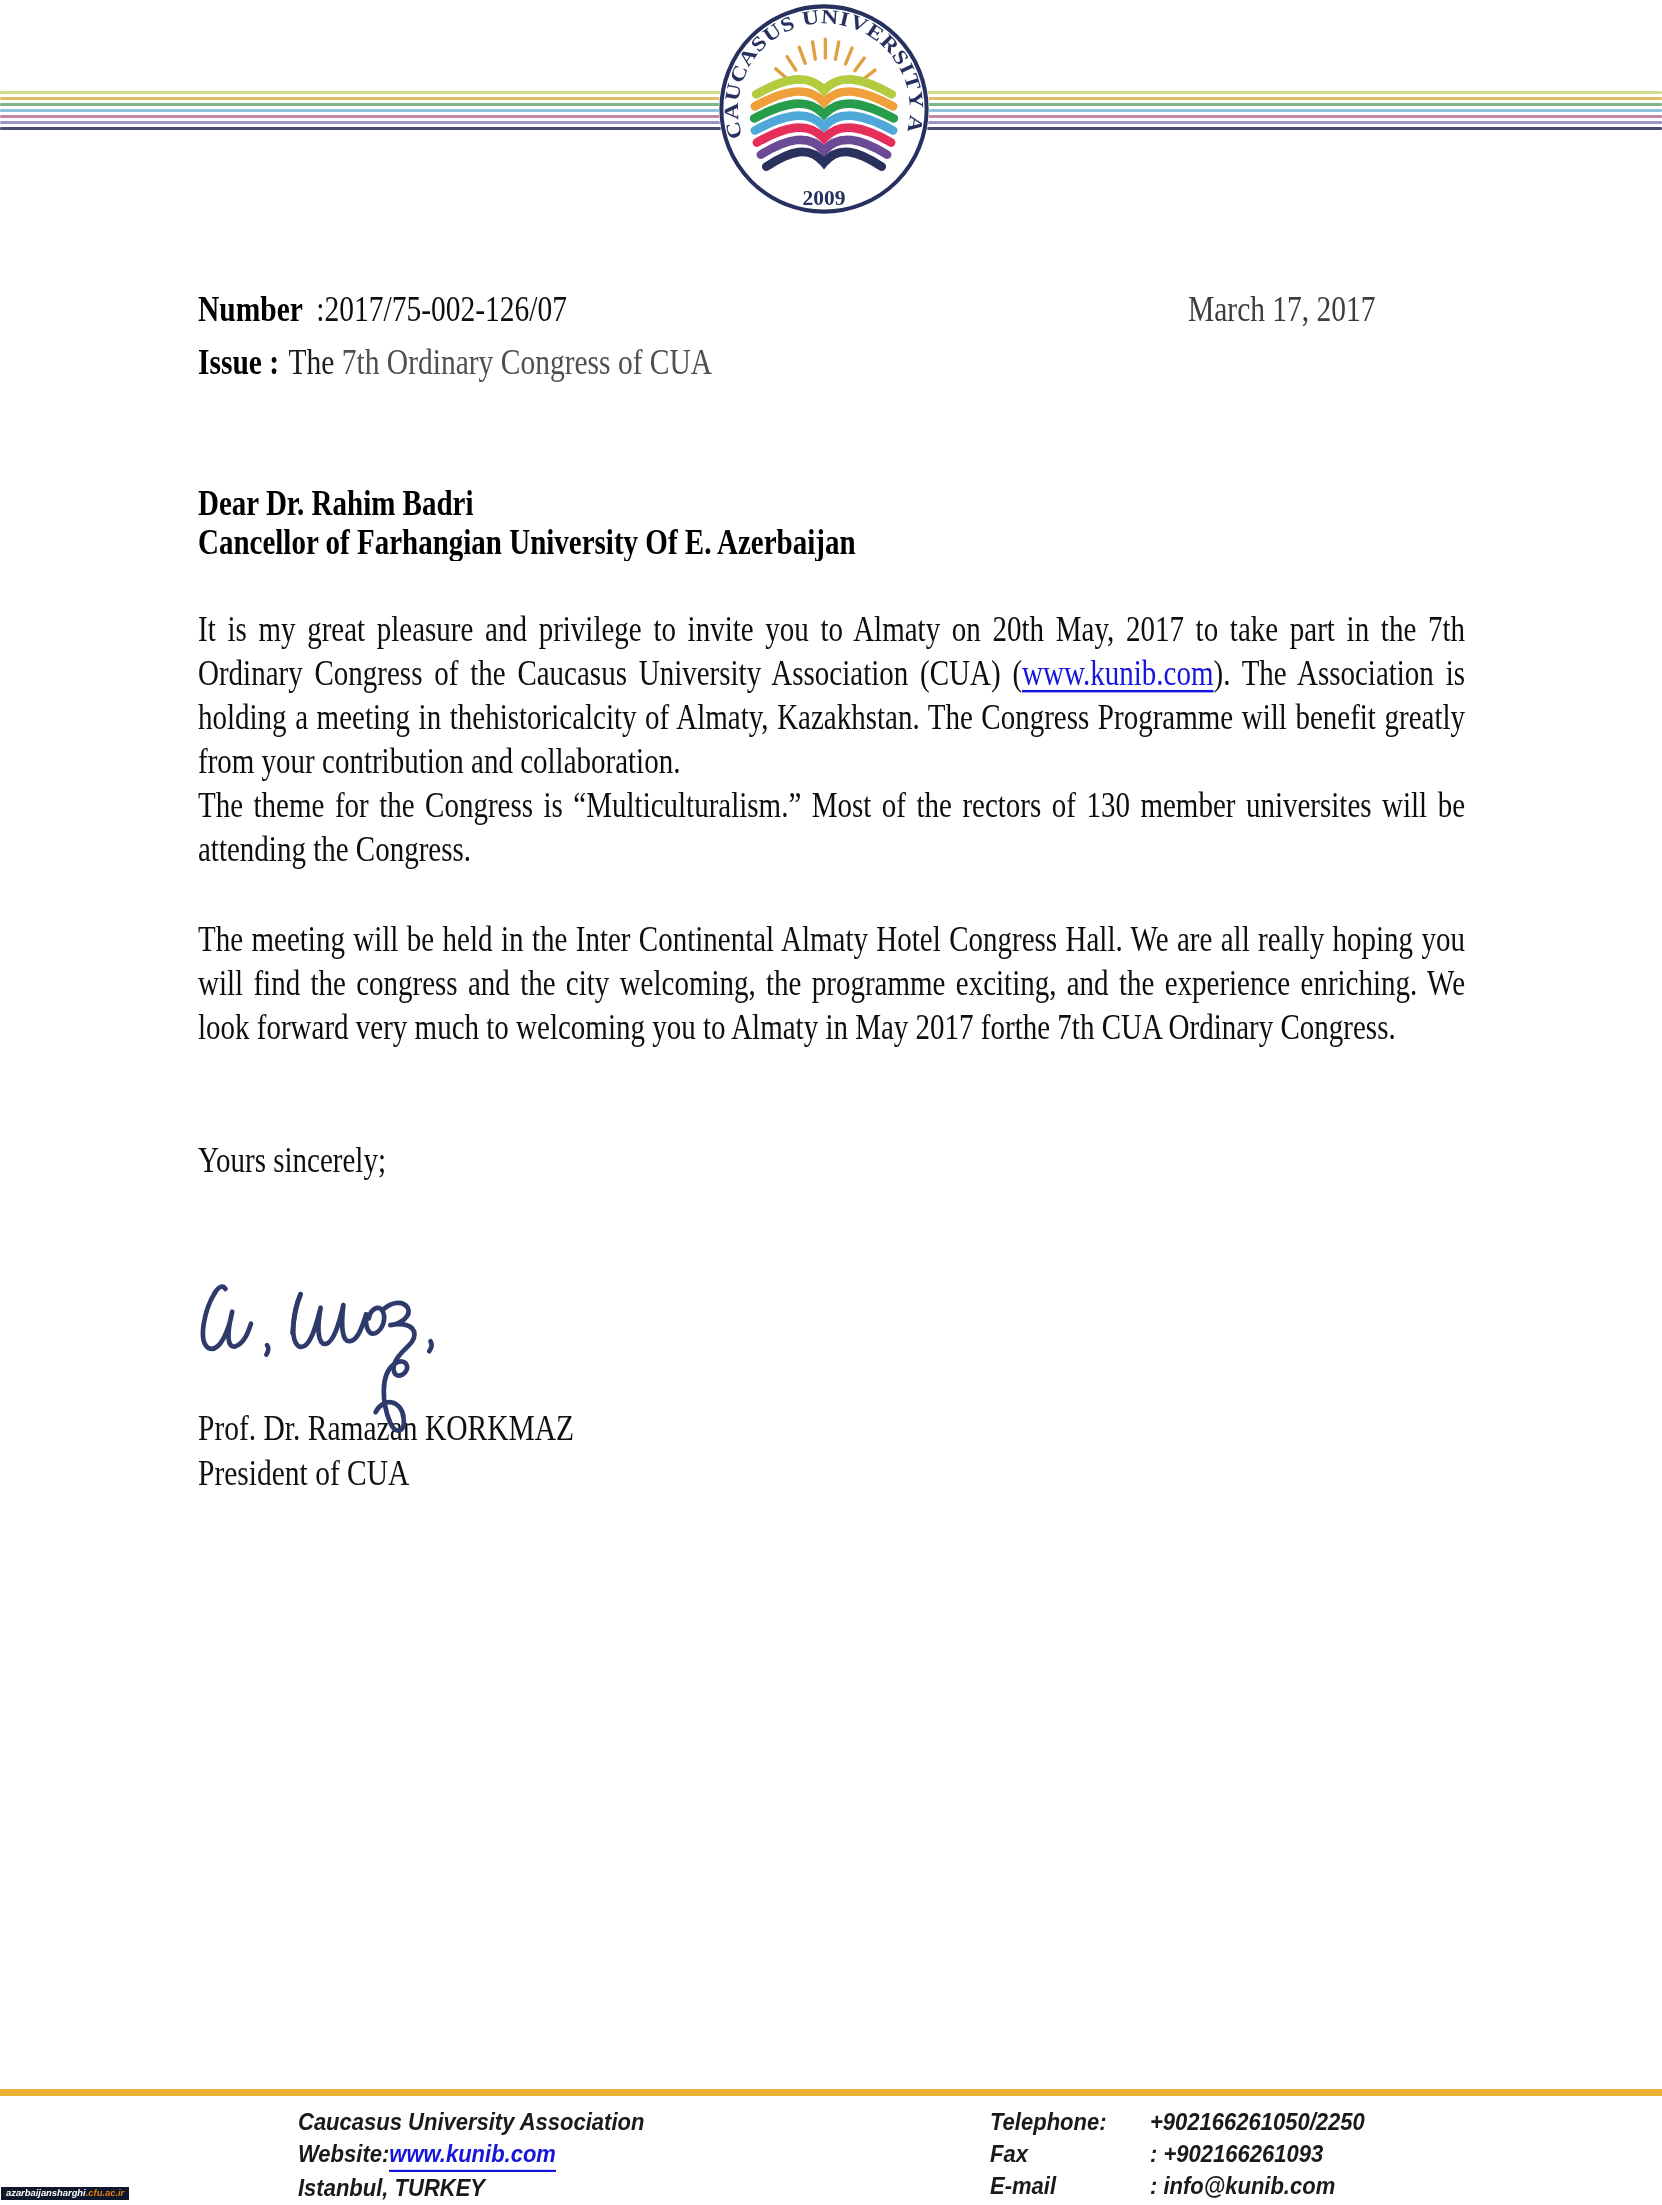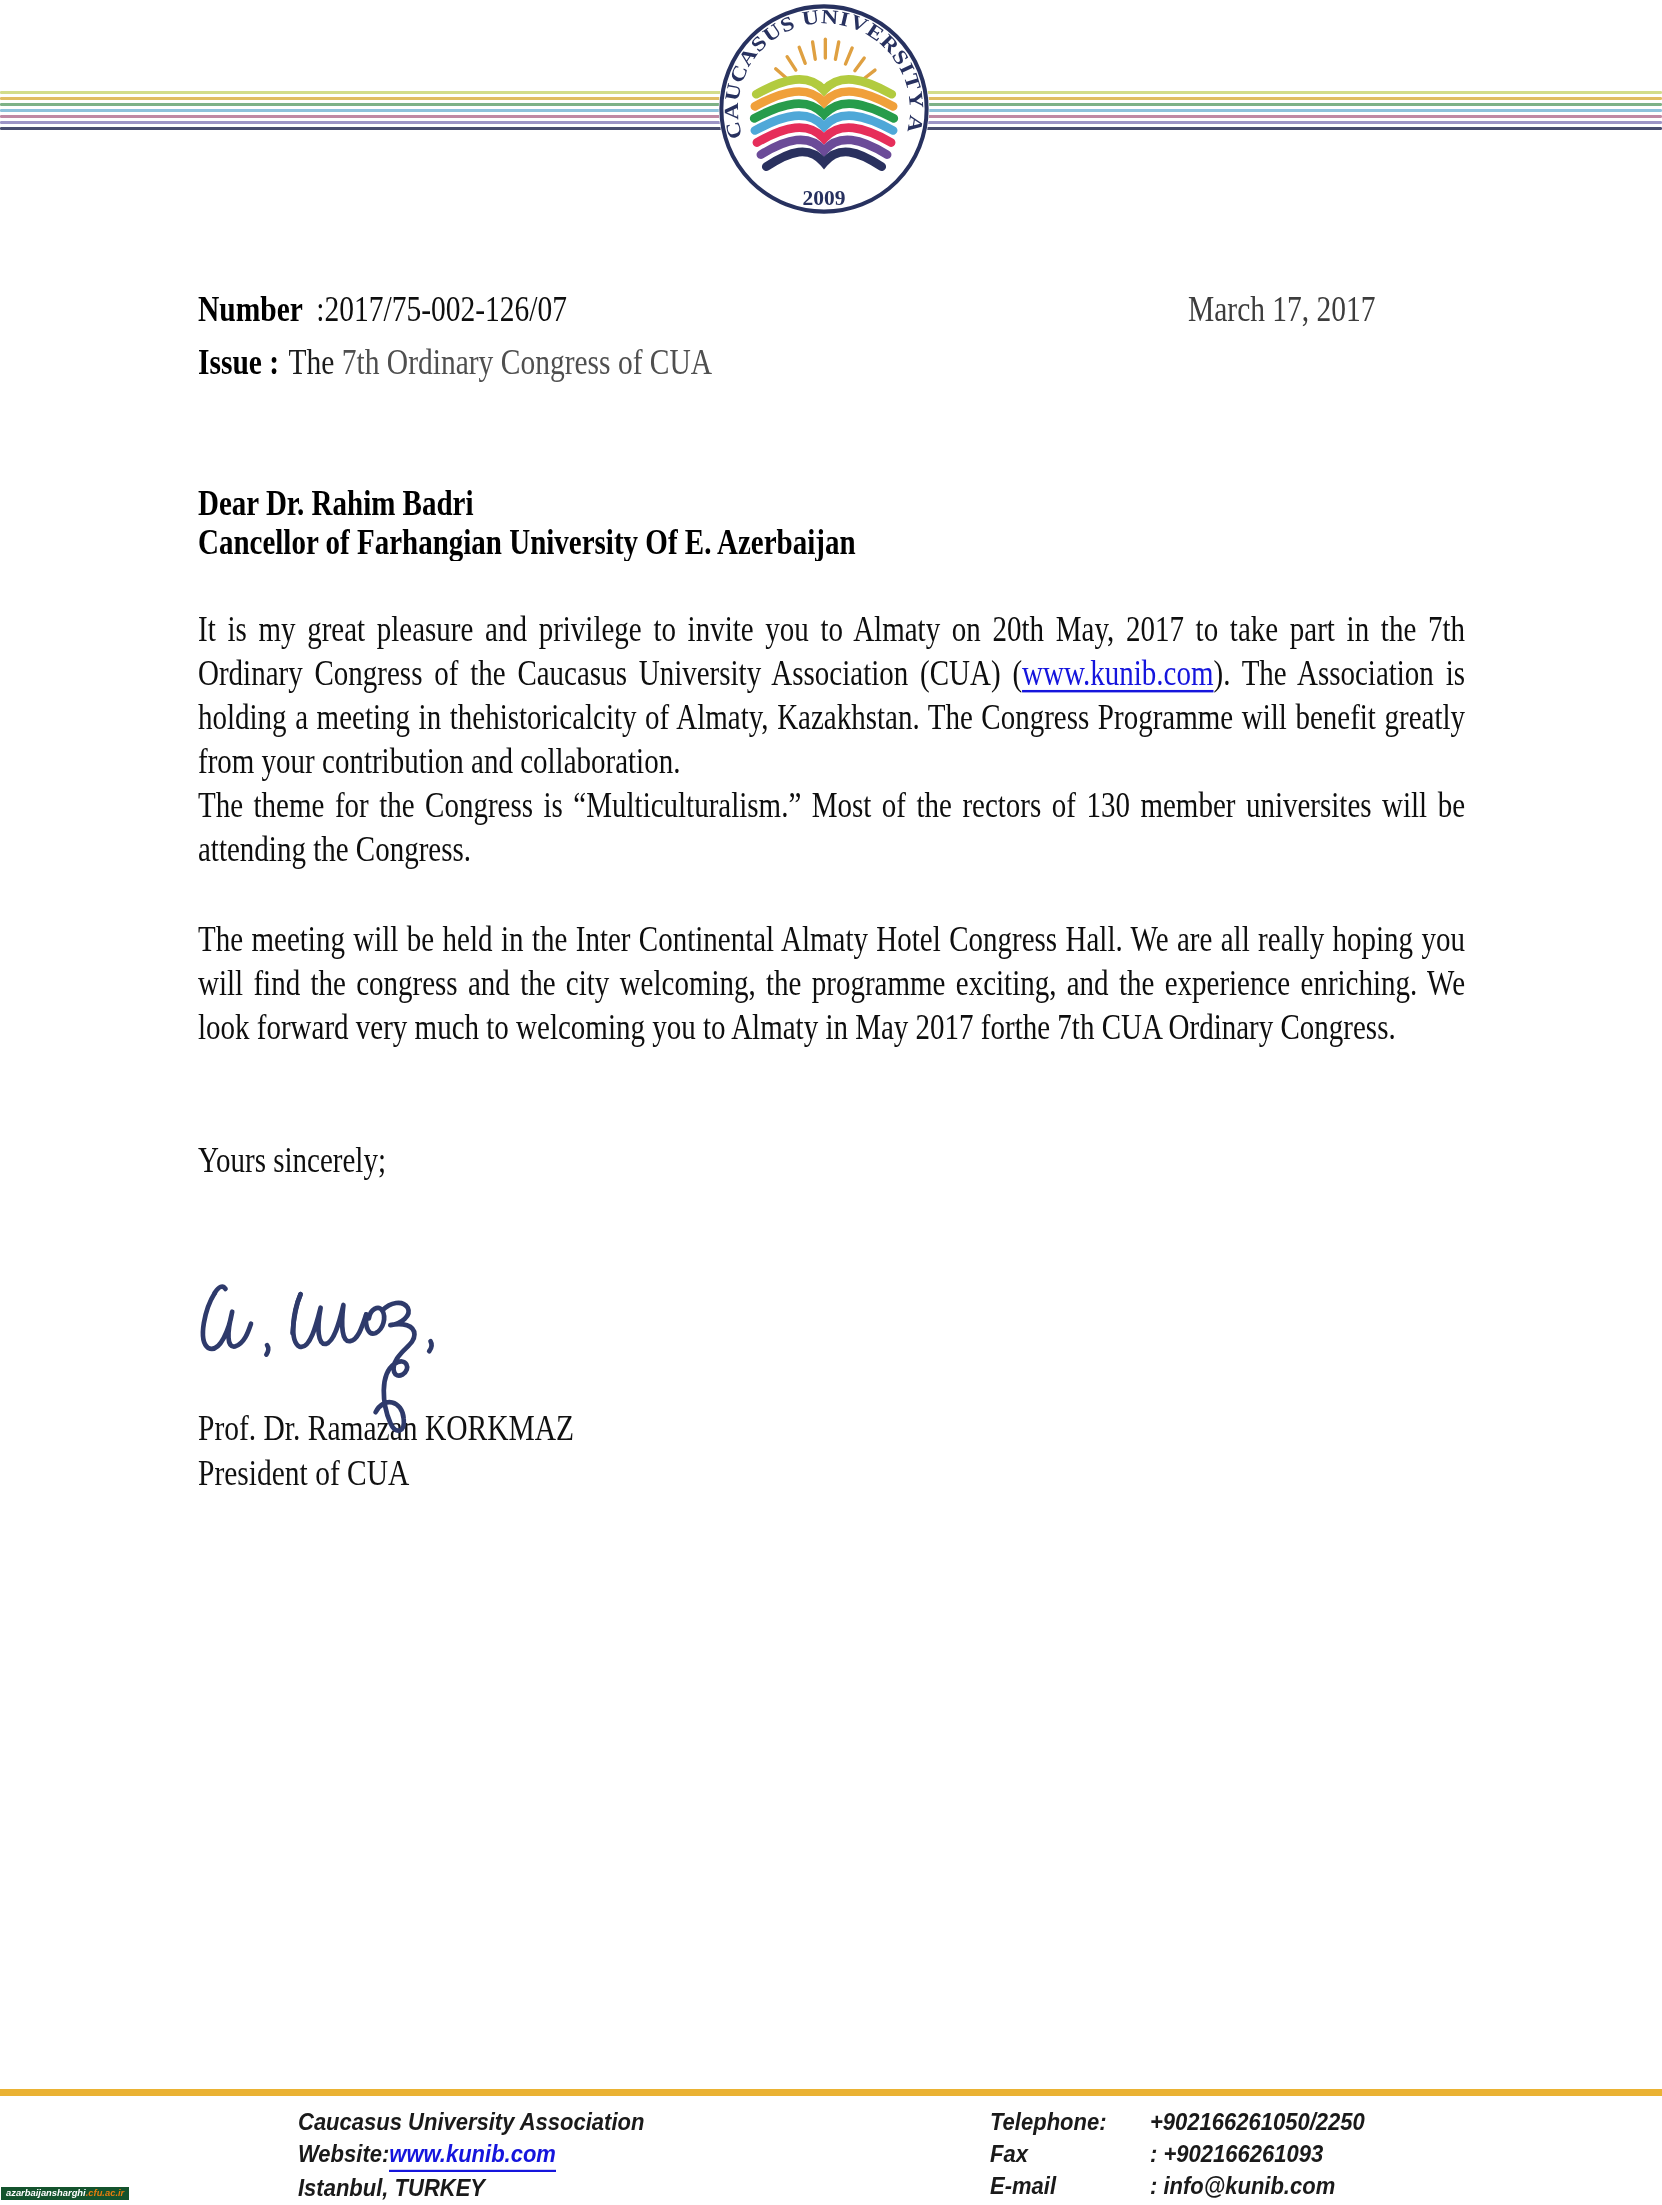--- a/index.html
+++ b/index.html
@@ -158,18 +158,18 @@
     <div class="row">
       <span class="flbl">Fax</span>
         <span>: +902166261093</span>
     </div>
     <div class="row">
       <span class="flbl">E-mail</span>
         <span>: info@kunib.com</span>
     </div>
   </div>
 
-  <div class="abs wm" style="background: #14532d;">
+  <div class="abs wm" style="background: #0f172a;">
     <span style="color: rgb(255, 255, 255);">azarbaijansharghi</span><span style="color: rgb(232, 125, 14);">.cfu.ac.ir</span>
   </div>
 
 </div>
 
 
 </body></html>

